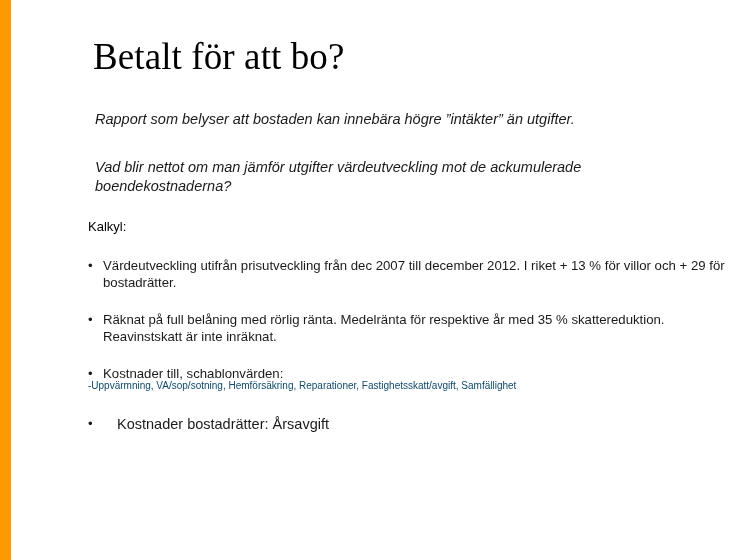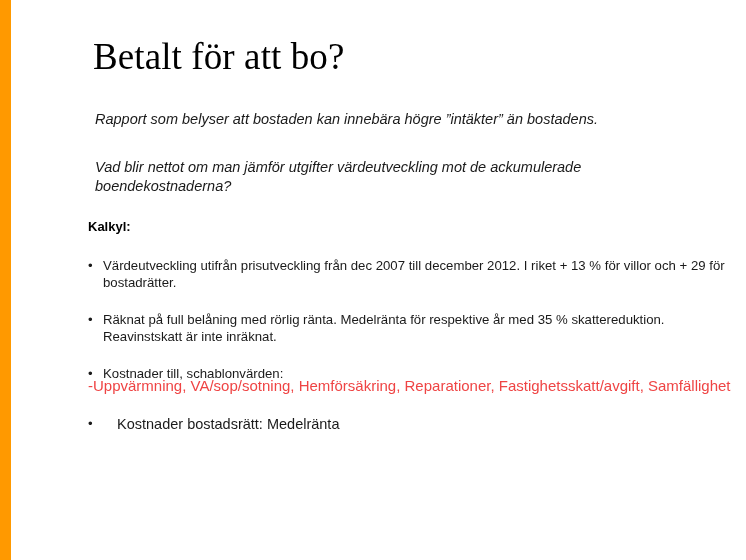--- a/index.html
+++ b/index.html
@@ -63,21 +63,21 @@
   .lead-2 {
     left: 95px;
     top: 158px;
     width: 600px;
   }
   .section-label {
     position: absolute;
     left: 88px;
     top: 219px;
     font-size: 13px;
-    font-weight: 700;
+    font-weight: 400;
     color: #000000;
   }
   .bullet-list {
     position: absolute;
     left: 88px;
     top: 258px;
     width: 645px;
   }
   .bullet-item {
     position: relative;
@@ -90,23 +90,23 @@
   .bullet-item .bullet-mark {
     position: absolute;
     left: 0;
     top: 0;
     font-size: 13.2px;
     line-height: 16.5px;
     color: #1a1a1a;
   }
   .plain-line {
     position: relative;
-    font-size: 15px;
+    font-size: 10px;
     line-height: 16.5px;
-    color: #ef4444;
+    color: #0c4a6e;
     margin-top: -13px;
     margin-bottom: 21px;
     padding-left: 0;
   }
   .bullet-item.tight {
     margin-bottom: 8px;
   }
   .bullet-item.last-item {
     padding-left: 29px;
     font-size: 14.5px;
@@ -123,21 +123,21 @@
 <body>
 
 <div class="slide">
 
   <div class="accent-bar"></div>
 
   <div class="content">
 
     <div class="slide-title">Betalt för att bo?</div>
 
-    <div class="lead-para lead-1">Rapport som belyser att bostaden kan innebära högre ”intäkter” än bostadens.</div>
+    <div class="lead-para lead-1">Rapport som belyser att bostaden kan innebära högre ”intäkter” än utgifter.</div>
 
     <div class="lead-para lead-2">Vad blir nettot om man jämför utgifter värdeutveckling mot de ackumulerade boendekostnaderna?</div>
 
     <div class="section-label">Kalkyl:</div>
 
     <div class="bullet-list">
 
       <div class="bullet-item">
         <span class="bullet-mark">•</span>
         <span>Värdeutveckling utifrån prisutveckling från dec 2007 till december 2012. I riket + 13 % för villor och + 29 för bostadrätter.</span>
@@ -150,19 +150,19 @@
 
       <div class="bullet-item tight">
         <span class="bullet-mark">•</span>
         <span>Kostnader till, schablonvärden:</span>
       </div>
 
       <div class="plain-line">-Uppvärmning, VA/sop/sotning, Hemförsäkring, Reparationer, Fastighetsskatt/avgift, Samfällighet</div>
 
       <div class="bullet-item last-item">
         <span class="bullet-mark">•</span>
-        <span>Kostnader bostadsrätt: Medelränta</span>
+        <span>Kostnader bostadrätter: Årsavgift</span>
       </div>
 
     </div>
 
   </div>
 </div>
 
 </body></html>

